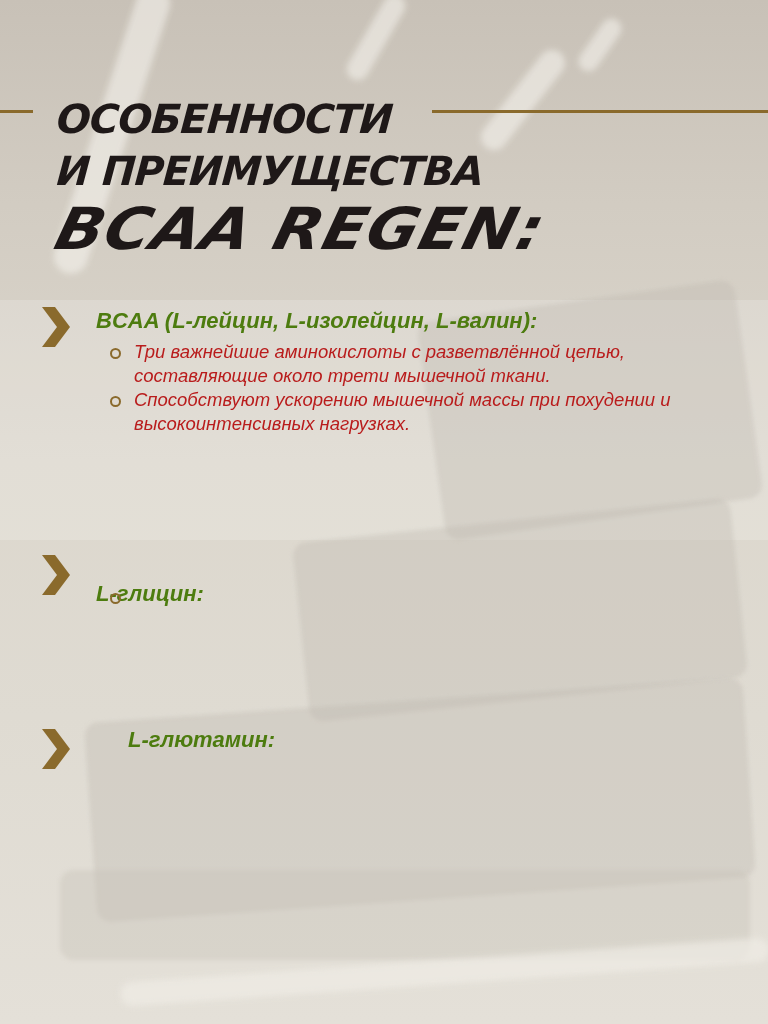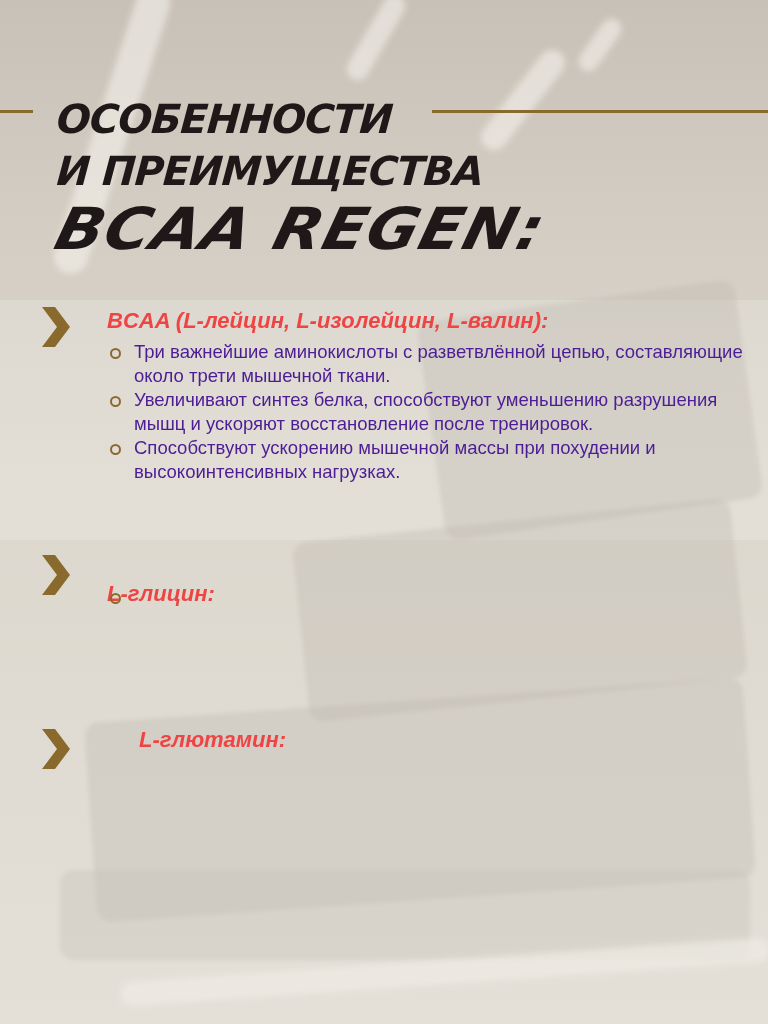--- a/index.html
+++ b/index.html
@@ -19,25 +19,25 @@
       color: #1e1818; font-weight: 900; font-style: italic;
       font-family: "DejaVu Sans", sans-serif;
       letter-spacing: -1px;
     }
     .title .l1, .title .l2 { font-size: 40px; line-height: 52px; display: block; transform: skewX(-4deg); font-weight: bold; }
     .title .l3 { font-size: 58px; line-height: 60px; display: block; transform: skewX(-14deg) scaleX(1.08); transform-origin: left; font-weight: bold; letter-spacing: 1px; margin-top: 2px;}
 
     .section { position: absolute; left: 0; width: 768px; }
     .chevron { position: absolute; left: 42px; width: 28px; height: 40px; }
     .sec-title {
-      position: absolute; left: 107px; font-size: 22px; font-weight: bold; font-style: italic;
-      color: #ef4444; white-space: nowrap;
+      position: absolute; left: 96px; font-size: 22px; font-weight: bold; font-style: italic;
+      color: #4d7c0f; white-space: nowrap;
     }
     .items { position: absolute; left: 110px; list-style: none; margin: 0; padding: 0; width: 650px; }
-    .items li { position: relative; padding-left: 24px; font-size: 18.5px; line-height: 24px; color: #4c1d95; }
+    .items li { position: relative; padding-left: 24px; font-size: 18.5px; line-height: 24px; font-style: italic; color: #b91c1c; }
     .items li .dot {
       position: absolute; left: 0; top: 8px; width: 7px; height: 7px; border: 2px solid #8a6a2c; border-radius: 50%;
     }
   </style>
 </head>
 <body>
 
 <div class="bg-layer">
   <div class="streak" style="left:95px; top:-20px; width:34px; height:300px; transform:rotate(18deg);"></div>
   <div class="streak" style="left:365px; top:-10px; width:22px; height:95px; transform:rotate(30deg);"></div>
@@ -60,21 +60,20 @@
   <span class="l3">BCAA REGEN:</span>
 </div>
 
 <div class="section" style="top:305px;">
   <svg class="chevron" viewBox="0 0 28 40" style="top:2px;">
     <polygon points="0,0 13,0 28,20 13,40 0,40 15,20" fill="#8a6a2c"></polygon>
   </svg>
   <div class="sec-title" style="top:3px;">BCAA (L-лейцин, L-изолейцин, L-валин):</div>
   <ul class="items" style="top:35px;">
     <li><span class="dot"></span><span>Три важнейшие аминокислоты с разветвлённой цепью, составляющие около трети мышечной ткани.</span></li>
-    <li><span class="dot"></span><span>Увеличивают синтез белка, способствуют уменьшению разрушения мышц и ускоряют восстановление после тренировок.</span></li>
     <li><span class="dot"></span><span>Способствуют ускорению мышечной массы при похудении и высокоинтенсивных нагрузках.</span></li>
   </ul>
 </div>
 
 <div class="section" style="top:553px;">
   <svg class="chevron" viewBox="0 0 28 40" style="top:2px;">
     <polygon points="0,0 13,0 28,20 13,40 0,40 15,20" fill="#8a6a2c"></polygon>
   </svg>
   <div class="sec-title" style="top:0px;margin-top:28px;">L-глицин:</div>
   <ul class="items" style="top:32px;">

